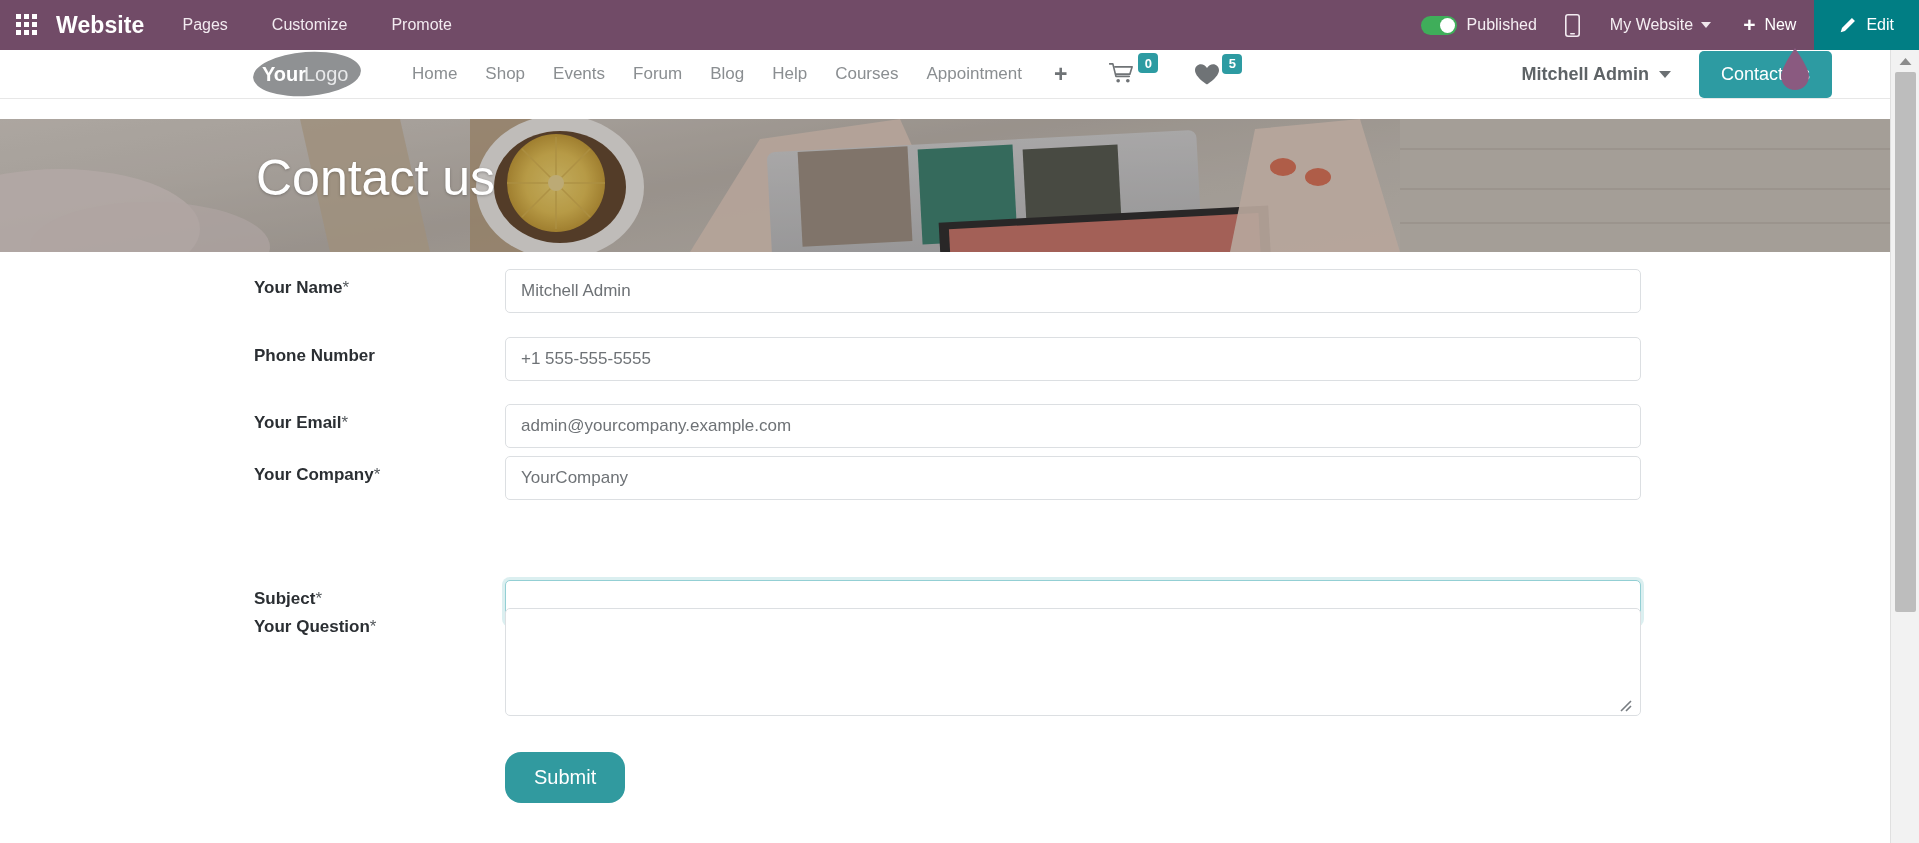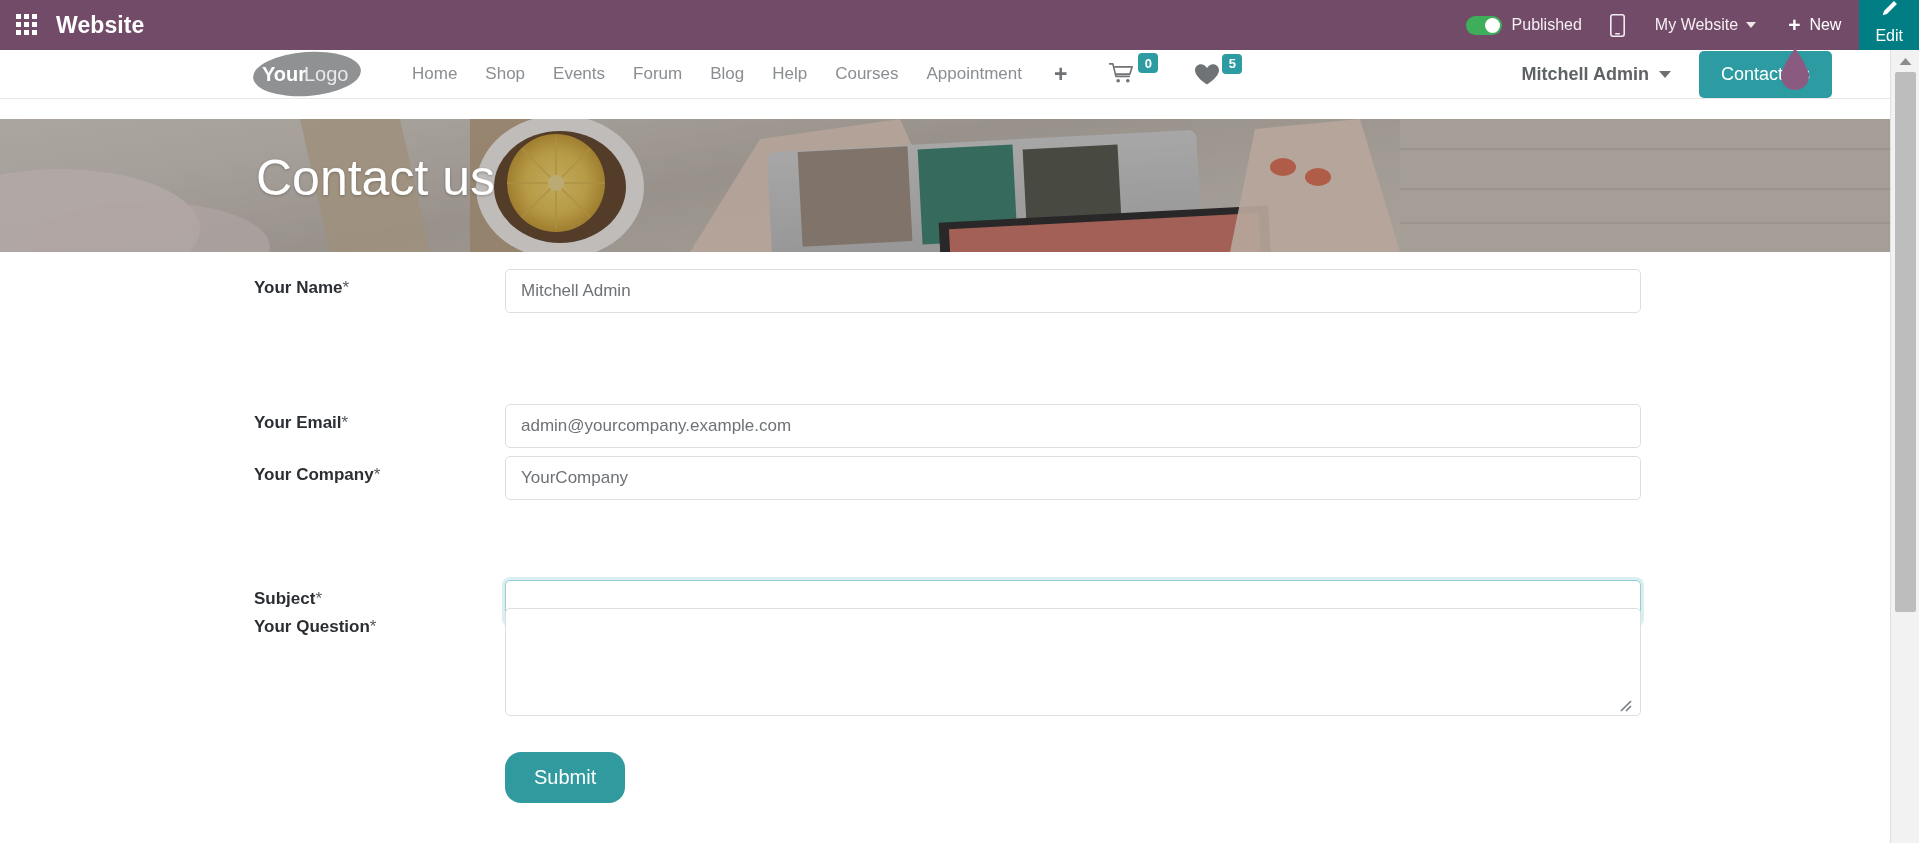--- a/index.html
+++ b/index.html
@@ -82,24 +82,23 @@
     display: flex; align-items: center; gap: 9px;
     height: 50px;
   }
   .plus-glyph {
     font-size: 21px; font-weight: bold; line-height: 1;
     position: relative; top: -1px;
   }
   .edit-btn {
     background: #017e84;
     color: #ffffff; font-size: 16px;
-    height: 50px; padding: 0 16px;
+    height: 50px; padding: 0 25px;
     display: flex; align-items: center; gap: 10px;
     cursor: pointer;
-    flex-direction: column;
   }
 
   
   .teardrop {
     position: absolute;
     top: 48px; left: 1779px;
     width: 32px; height: 42px;
     z-index: 45; pointer-events: none;
   }
 
@@ -271,20 +270,25 @@
       <i></i>
       <i></i>
       <i></i>
       <i></i>
       <i></i>
       <i></i>
       <i></i>
   </div>
   <div class="brand-title">Website</div>
 
+  <div class="odoo-menu">
+    <div>Pages</div>
+    <div>Customize</div>
+    <div>Promote</div>
+  </div>
 
   <div class="odoo-right">
     <div class="pub-toggle-wrap">
       <span class="pub-switch"></span>
       <span class="pub-label">Published</span>
     </div>
 
     <div class="mobile-icon">
       <svg width="15" height="23" viewBox="0 0 15 23" aria-hidden="true">
         <rect x="0.8" y="0.8" width="13.4" height="21.4" rx="2.2" fill="none" stroke="#f3ebf1" stroke-width="1.6"></rect>
@@ -433,20 +437,26 @@
 
   <div class="form-row" style="top:17px;">
     <div class="form-label">
       <span>Your Name</span><span class="req">*</span>
     </div>
     <div class="field-col">
       <input class="text-field" value="Mitchell Admin" style="">
     </div>
   </div>
 
+  <div class="form-row" style="top:85px;">
+    <div class="form-label">Phone Number</div>
+    <div class="field-col">
+      <input class="text-field" value="+1 555-555-5555" style="">
+    </div>
+  </div>
 
   <div class="form-row" style="top:152px;">
     <div class="form-label">
       <span>Your Email</span><span class="req">*</span>
     </div>
     <div class="field-col">
       <input class="text-field" value="admin@yourcompany.example.com" style="">
     </div>
   </div>
 

